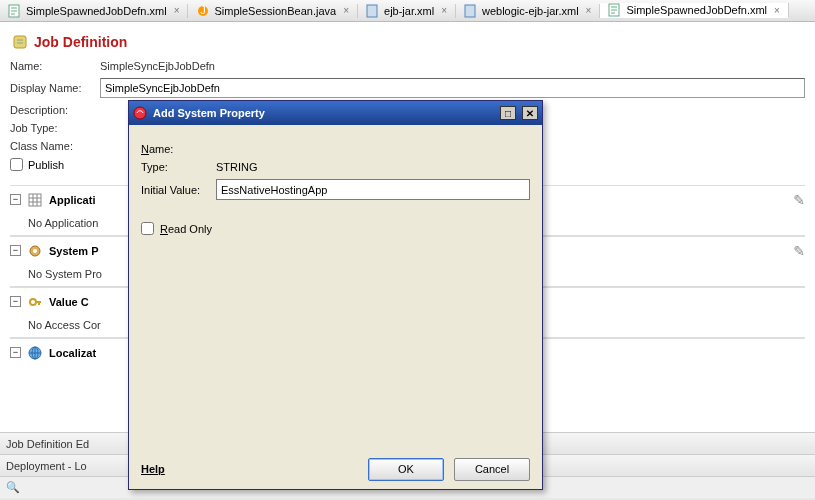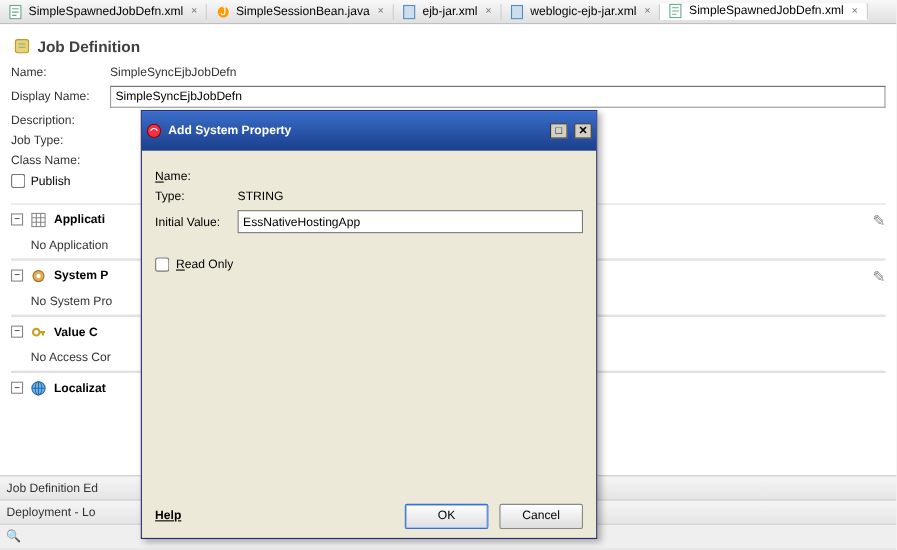--- a/index.html
+++ b/index.html
@@ -7,21 +7,21 @@
 
 .tabbar { height: 22px; background: linear-gradient(#f8f8f8,#e0e0e0); display: flex; border-bottom: 1px solid #bbb; align-items: center; }
 .tab { display: flex; align-items: center; gap: 4px; padding: 0 8px; border-right: 1px solid #ccc; cursor: pointer; }
 .tab.active { background: #fff; border-bottom: 1px solid #fff; }
 .tab-icon { width: 14px; height: 14px; display: inline-flex; align-items: center; justify-content: center; font-size: 10px; }
 .tab-close { font-size: 10px; color: #777; margin-left: 3px; }
 
 .editor { background: #fff; height: 410px; padding: 6px 10px 0 10px; }
 .page-title { display: flex; align-items: center; gap: 6px; margin: 6px 0 10px 2px; }
 .page-title .icon { width: 16px; height: 16px; }
-.page-title h1 { font-size: 14px; font-weight: bold; color: #404040; }
+.page-title h1 { font-size: 14px; font-weight: bold; color: #b91c1c; }
 
 .form-row { display: flex; align-items: center; margin: 6px 0; }
 .form-row label { width: 90px; color: #333; }
 .form-row input[type=text] { flex: 1; border: 1px solid #999; border-top-color: #666; padding: 2px 4px; height: 20px; }
 .form-row .plain { color: #333; }
 
 .checkbox-row { display: flex; align-items: center; gap: 5px; margin: 6px 0; }
 .checkbox-row input { width: 13px; height: 13px; }
 
 .section { border-top: 1px solid #ddd; display: flex; align-items: center; height: 28px; gap: 6px; }
@@ -30,21 +30,21 @@
 .section .sec-title { font-weight: bold; }
 .section .pencil { margin-left: auto; color: #888; font-size: 14px; }
 .section-body { padding: 4px 0 6px 18px; color: #333; border-bottom: 1px solid #ddd; }
 
 .footer-bar { height: 22px; border-top: 1px solid #ccc; background: linear-gradient(#f5f5f5,#e5e5e5); display:flex; align-items:center; padding: 0 6px; color:#333; }
 
 .status { height: 22px; border-top: 1px solid #ccc; background: linear-gradient(#f5f5f5,#e5e5e5); display:flex; align-items:center; padding: 0 6px; color:#333; }
 .searchrow { height: 22px; border-top: 1px solid #ccc; background: #efefef; display:flex; align-items:center; padding: 0 6px; color:#888; }
 
 .dialog { position: absolute; left: 128px; top: 100px; width: 415px; height: 390px; border: 1px solid #2a2a70; background: #ece9d8; box-shadow: 3px 3px 6px rgba(0,0,0,0.3); display:flex; flex-direction:column; }
-.dlg-title { height: 36px; background: linear-gradient(#3a6ecb,#1b3f8b); color: #fff; font-weight: bold; display:flex; align-items:center; padding: 0 4px; gap: 6px; }
+.dlg-title { height: 24px; background: linear-gradient(#3a6ecb,#1b3f8b); color: #fff; font-weight: bold; display:flex; align-items:center; padding: 0 4px; gap: 6px; }
 .dlg-title .spacer { flex: 1; }
 .dlg-btn { width: 16px; height: 14px; background: #d4d0c8; border: 1px solid #333; display:flex; align-items:center; justify-content:center; font-size: 10px; cursor: pointer; color:#000;}
 .dlg-body { flex: 1; padding: 12px 12px 4px 12px; }
 .dlg-row { display:flex; align-items:center; margin: 6px 0; }
 .dlg-row label { width: 75px; color:#000; }
 .dlg-row .underline { text-decoration: underline; }
 .dlg-row select, .dlg-row input[type=text] { flex:1; height: 21px; border: 1px solid #7a7a7a; padding: 1px 4px; background:#fff; }
 .dlg-row select { background: linear-gradient(#fff,#eee); }
 .dlg-footer { height: 40px; display:flex; align-items:center; padding: 0 12px; gap: 10px; }
 .dlg-footer .spacer2 { flex:1; }

